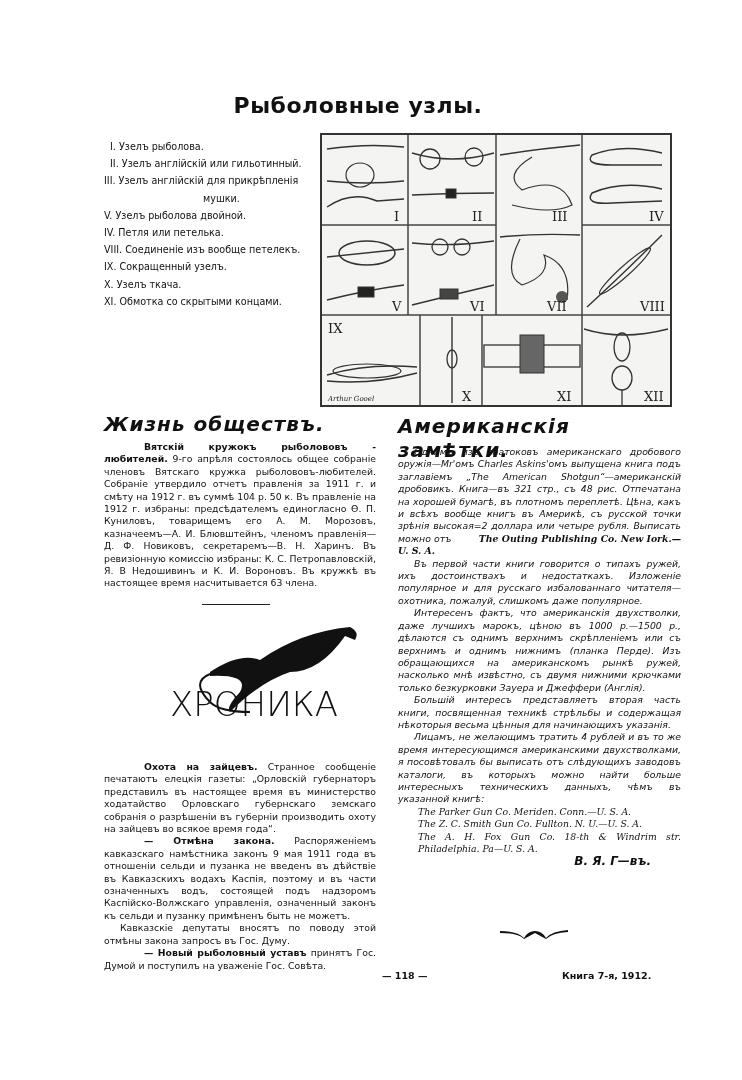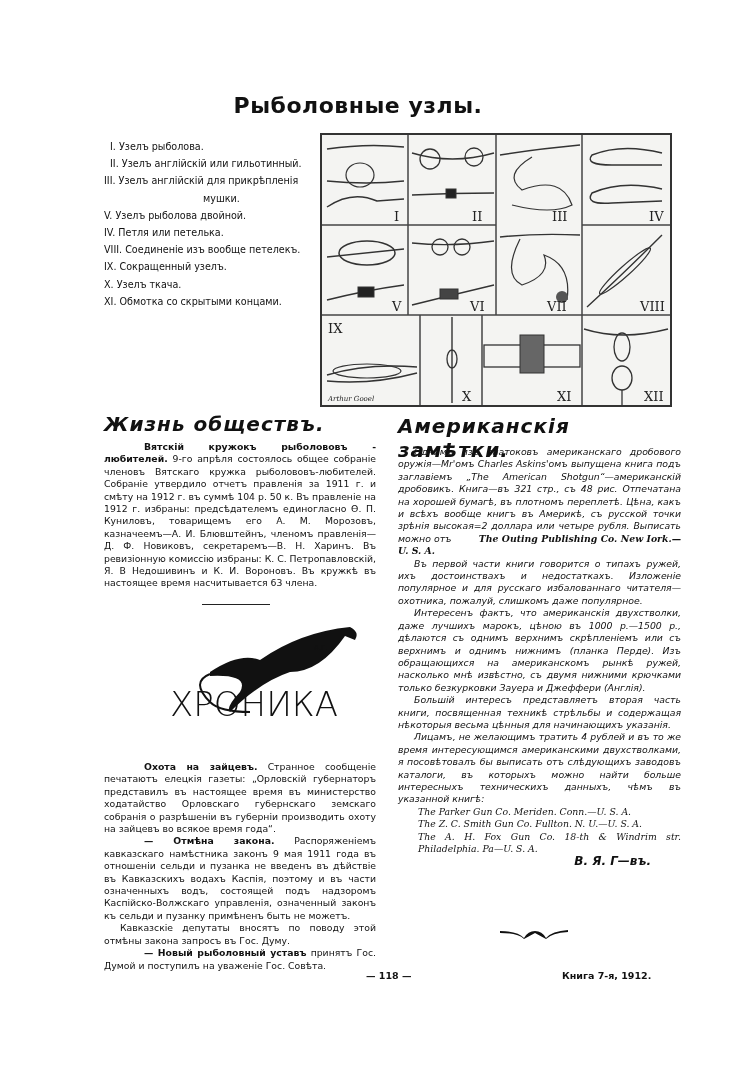--- a/index.html
+++ b/index.html
@@ -172,14 +172,14 @@
   <p class="catalog serif">The A. H. Fox Gun Co. 18-th &amp; Windrim str. Philadelphia. Pa—U. S. A.</p>
   <p style="text-align:right; font-weight:bold; font-size:12px; padding-right:30px;">В. Я. Г—въ.</p>
 </div>
 
 <div class="abs" style="left:500px; top:925px; width:70px; height:12px;">
   <svg width="70" height="12" viewBox="0 0 70 12">
       <path d="M0 3 Q18 3 24 10 Q28 3 35 3 Q42 3 46 10 Q52 3 68 2 L68 4 Q52 5 46 11 L35 5 L24 11 Q18 5 0 5 Z" fill="#111"></path>
     </svg>
 </div>
 
-<div class="abs footer" style="left:366px; top:970px;">— 118 —</div>
+<div class="abs footer" style="left:382px; top:970px;">— 118 —</div>
 <div class="abs footer" style="left:562px; top:970px;">Книга 7-я, 1912.</div>
 
 </body></html>

